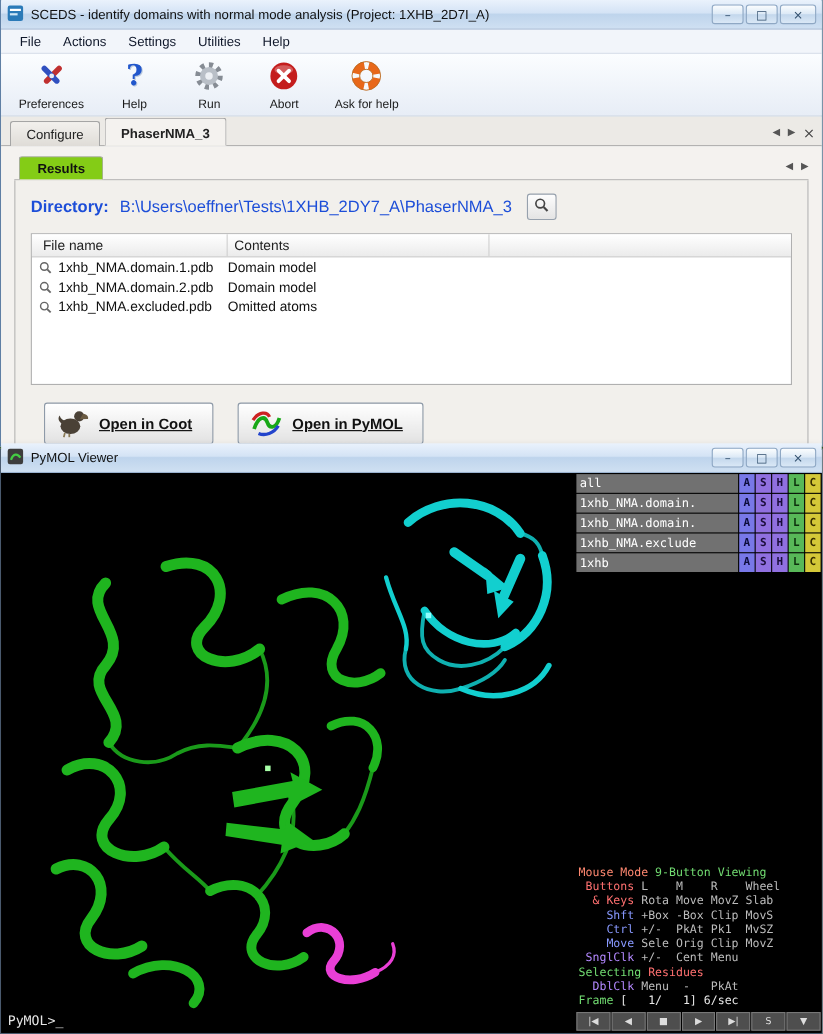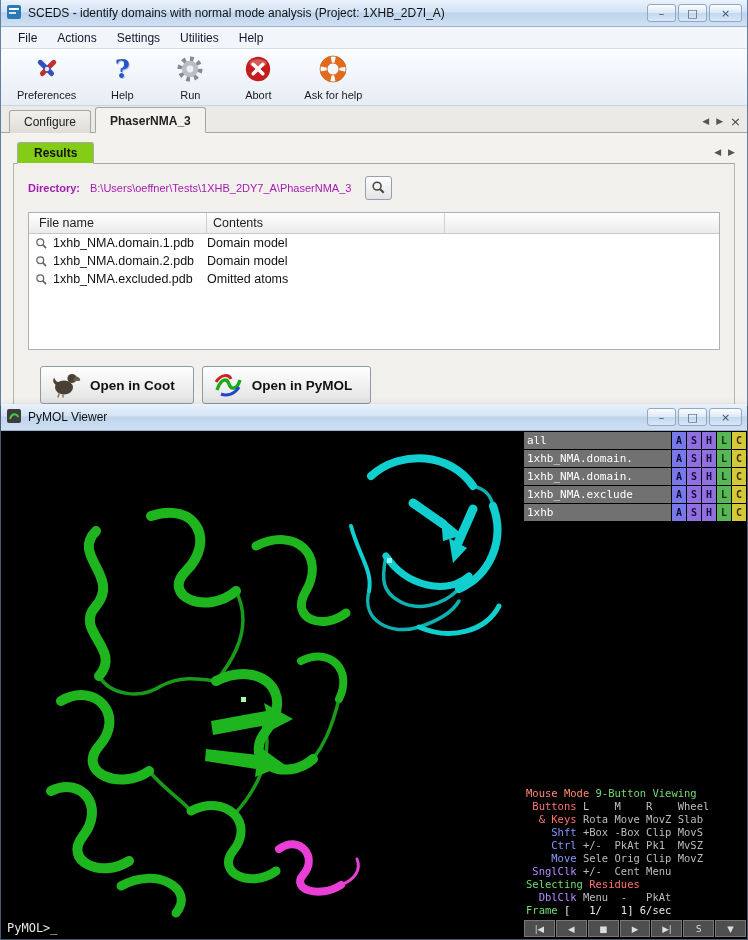--- a/index.html
+++ b/index.html
@@ -42,35 +42,35 @@
   .navglyph { font-family:"DejaVu Sans", sans-serif; font-size:9px; color:#555; }
   .navglyph.x { font-size:13px; line-height:9px; color:#444; }
 
   .frame { flex:1; background:#f4f2ef; padding:6px 12px 0; display:flex; flex-direction:column; }
   .subtabbar { height:25px; flex:0 0 25px; display:flex; align-items:flex-end; border-bottom:1px solid #a8a8a8; }
   .subtab { padding:3px 16px; font-size:12px; font-weight:bold; color:#111;
             border:1px solid #a8a8a8; border-bottom:1px solid #f2f0ec; border-radius:3px 3px 0 0;
             background:#84cc16; margin-bottom:-1px; margin-left:4px; }
   .content { flex:1; border:1px solid #b5b5b5; border-top:none; background:#f2f0ec; padding:12px 14px 0; }
 
-  .dir-row { display:flex; align-items:center; font-size:11px; color:#a21caf; }
+  .dir-row { display:flex; align-items:center; font-size:15px; color:#1d4ed8; }
   .dir-label { font-weight:bold; margin-right:10px; }
   .search-btn { margin-left:14px; width:27px; height:24px; display:flex; align-items:center; justify-content:center;
                 border:1px solid #97a1ad; border-radius:3px; background:linear-gradient(#fdfdfd,#e4e4e4); }
 
   .ftable { margin-top:12px; border:1px solid #b0b0b0; background:#fff; height:138px; }
   .thead { display:flex; height:21px; align-items:center; background:linear-gradient(#ffffff,#ebebeb);
            border-bottom:1px solid #c8c8c8; font-size:12.5px; color:#222; }
   .th1 { width:178px; padding-left:10px; border-right:1px solid #cfcfcf; height:100%; display:flex; align-items:center; }
   .th2 { width:238px; padding-left:6px; border-right:1px solid #cfcfcf; height:100%; display:flex; align-items:center; }
   .trow { display:flex; align-items:center; height:18px; padding-left:6px; font-size:12.5px; color:#111; }
   .ticon { width:18px; display:flex; align-items:center; }
   .tfile { width:154px; }
 
-  .actions { display:flex; gap:8px; margin:16px 0 0 12px; }
+  .actions { display:flex; gap:22px; margin:16px 0 0 12px;text-decoration:underline; }
   .act-btn { display:flex; align-items:center; gap:9px; height:38px; padding:3px 18px 3px 10px;
              border:1px solid #8e9aa8; border-radius:3px; background:linear-gradient(#ffffff,#e2e2e2);
              font-size:13.5px; font-weight:bold; color:#111; }
 
   
   .pymol { top:408px; height:532px; border-color:#4a5a6e; }
   .pymol-body { flex:1; display:flex; background:#000; }
   .viewport { flex:1; position:relative; background:#000; overflow:hidden; }
   .prompt { position:absolute; left:6px; bottom:4px; color:#e6e6e6; font:12px "DejaVu Sans Mono", monospace; }
 

